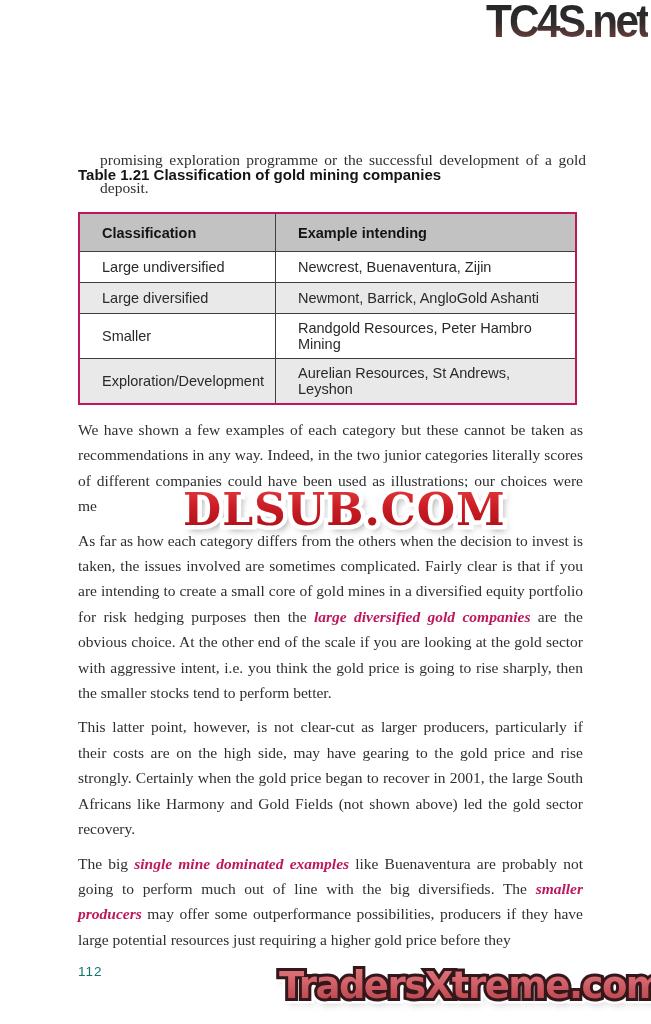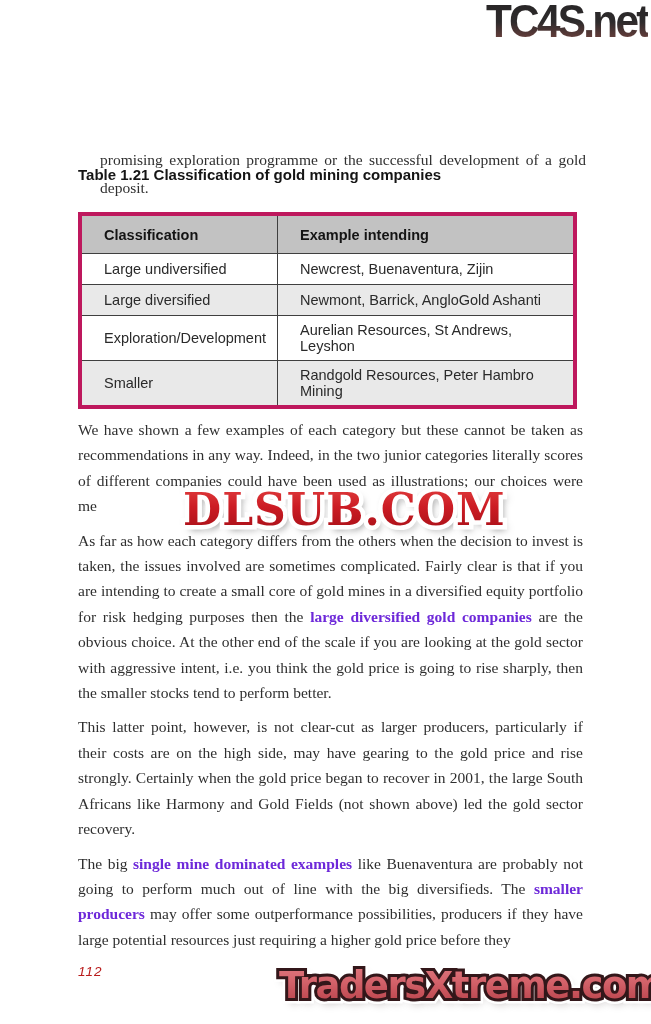--- a/index.html
+++ b/index.html
@@ -39,21 +39,21 @@
   .table-title{
     position:absolute; left:78px; top:166px;
     font-family:"Liberation Sans",sans-serif;
     font-weight:bold; font-size:15px; color:#151515;
   }
   .classtable{
     position:absolute; left:78px; top:212px; width:499px;
     border-collapse:collapse;
     font-family:"Liberation Sans",sans-serif;
     font-size:14.5px; color:#2a2a2a;
-    border:4px solid #be185d;
+    border:2px solid #be185d;
     padding-left:20px;
   }
   .classtable th,.classtable td{
     border:1px solid #3f3f3f;
     text-align:left; font-weight:normal;
     padding:6px 10px 6px 22px;
   }
   .classtable th{
     background:var(--table-header-bg,#c2c2c2);
     font-weight:bold; color:#141414;
@@ -62,21 +62,21 @@
   .classtable td{height:18px; vertical-align:middle;}
   .classtable td:first-child, .classtable th:first-child{width:163px;}
   .classtable tbody tr:nth-child(even) td{background:var(--table-row-alt-bg,#e9e9e9);}
   
   .body-text{
     position:absolute; left:78px; top:417px; width:505px;
     font-size:15.5px; line-height:25.4px; text-align:justify;
     color:#2f2f2f;
   }
   .body-text p{margin:0 0 9px 0;}
-  .body-text b{font-weight:bold; color:#6d28d9;}
+  .body-text b{font-weight:bold; color:#be185d;font-style:italic;}
   
   .wm-dlsub{
     position:absolute; left:183px; top:487px;
     font-family:"DejaVu Serif",serif; font-weight:bold;
     font-size:44px; line-height:46px; letter-spacing:1px; white-space:nowrap;
   }
   .wm-dlsub .back{
     position:absolute; left:0; top:0;
     color:#ffffff; -webkit-text-stroke:9px #ffffff;
     text-shadow:4px 5px 7px rgba(80,80,80,.6), -2px -2px 4px rgba(120,120,120,.25);
@@ -100,21 +100,21 @@
   .wm-traders .outline{color:#33171a; -webkit-text-stroke:6px #33171a;}
   .wm-traders .fill{
     background:linear-gradient(to bottom,#e07b82 0%,#d4636b 40%,#c04b53 75%,#b44049 100%);
     -webkit-background-clip:text; background-clip:text; color:transparent;
   }
   .wm-traders .sizer{position:relative; visibility:hidden;}
   
   .page-number{
     position:absolute; left:78px; top:964px;
     font-family:"Liberation Sans",sans-serif;
-    font-size:13.5px; color:#b91c1c; letter-spacing:1px;font-style:italic;
+    font-size:13.5px; color:#0f766e; letter-spacing:1px;
   }
 </style>
 </head>
 <body>
 
 <div class="page">
 
   <div class="wm-tc4s">TC4S.net</div>
 
 
@@ -132,26 +132,26 @@
     <tbody>
         <tr>
           <td>Large undiversified</td>
           <td>Newcrest, Buenaventura, Zijin</td>
         </tr>
         <tr>
           <td>Large diversified</td>
           <td>Newmont, Barrick, AngloGold Ashanti</td>
         </tr>
         <tr>
+          <td>Smaller</td>
+          <td>Randgold Resources, Peter Hambro Mining</td>
+        </tr>
+        <tr>
           <td>Exploration/Development</td>
           <td>Aurelian Resources, St Andrews, Leyshon</td>
-        </tr>
-        <tr>
-          <td>Smaller</td>
-          <td>Randgold Resources, Peter Hambro Mining</td>
         </tr>
       </tbody>
   </table>
 
   <div class="body-text">
       <p><span>We have shown a few examples of each category but these cannot be taken as recommendations in any way. Indeed, in the two junior categories literally scores of different companies could have been used as illustrations; our choices were me</span></p>
       <p><span>As far as how each category differs from the others when the decision to invest is taken, the issues involved are sometimes complicated. Fairly clear is that if you are intending to create a small core of gold mines in a diversified equity portfolio for risk hedging purposes then the </span><b>large diversified gold companies</b><span> are the obvious choice. At the other end of the scale if you are looking at the gold sector with aggressive intent, i.e. you think the gold price is going to rise sharply, then the smaller stocks tend to perform better.</span></p>
       <p><span>This latter point, however, is not clear-cut as larger producers, particularly if their costs are on the high side, may have gearing to the gold price and rise strongly. Certainly when the gold price began to recover in 2001, the large South Africans like Harmony and Gold Fields (not shown above) led the gold sector recovery.</span></p>
       <p><span>The big </span><b>single mine dominated examples</b><span> like Buenaventura are probably not going to perform much out of line with the big diversifieds. The </span><b>smaller producers</b><span> may offer some outperformance possibilities, producers if they have large potential resources just requiring a higher gold price before they</span></p>
     </div>

